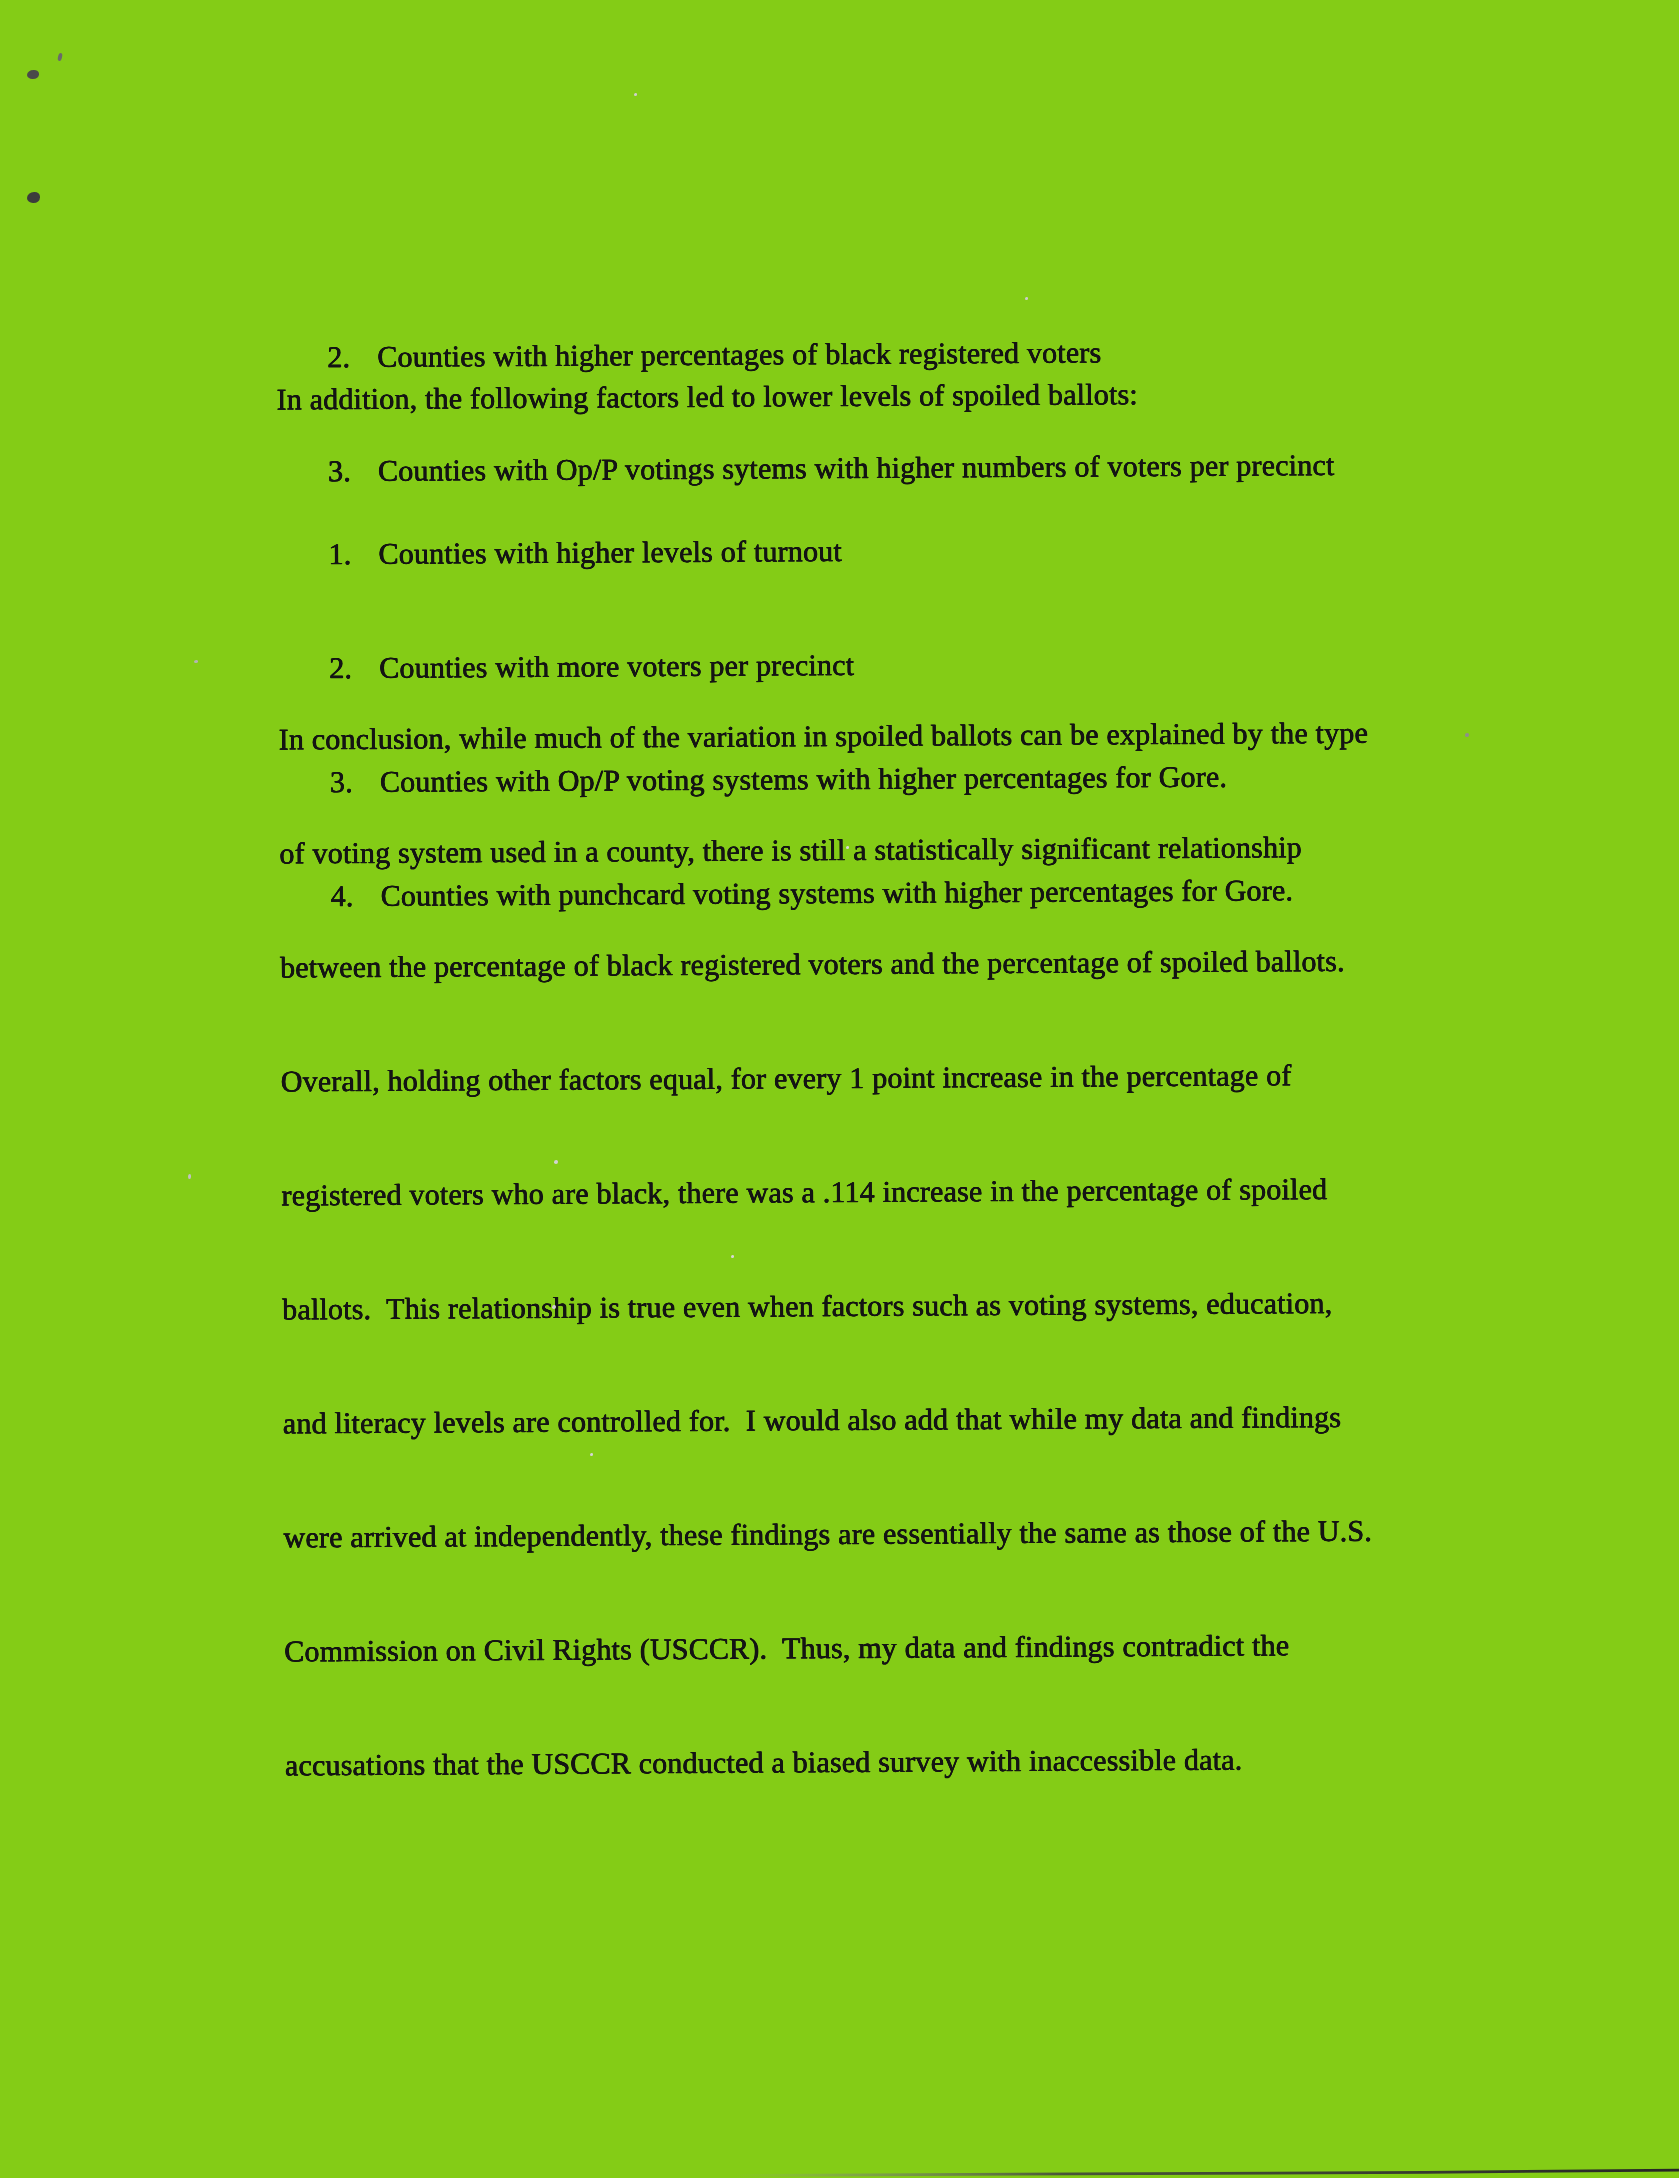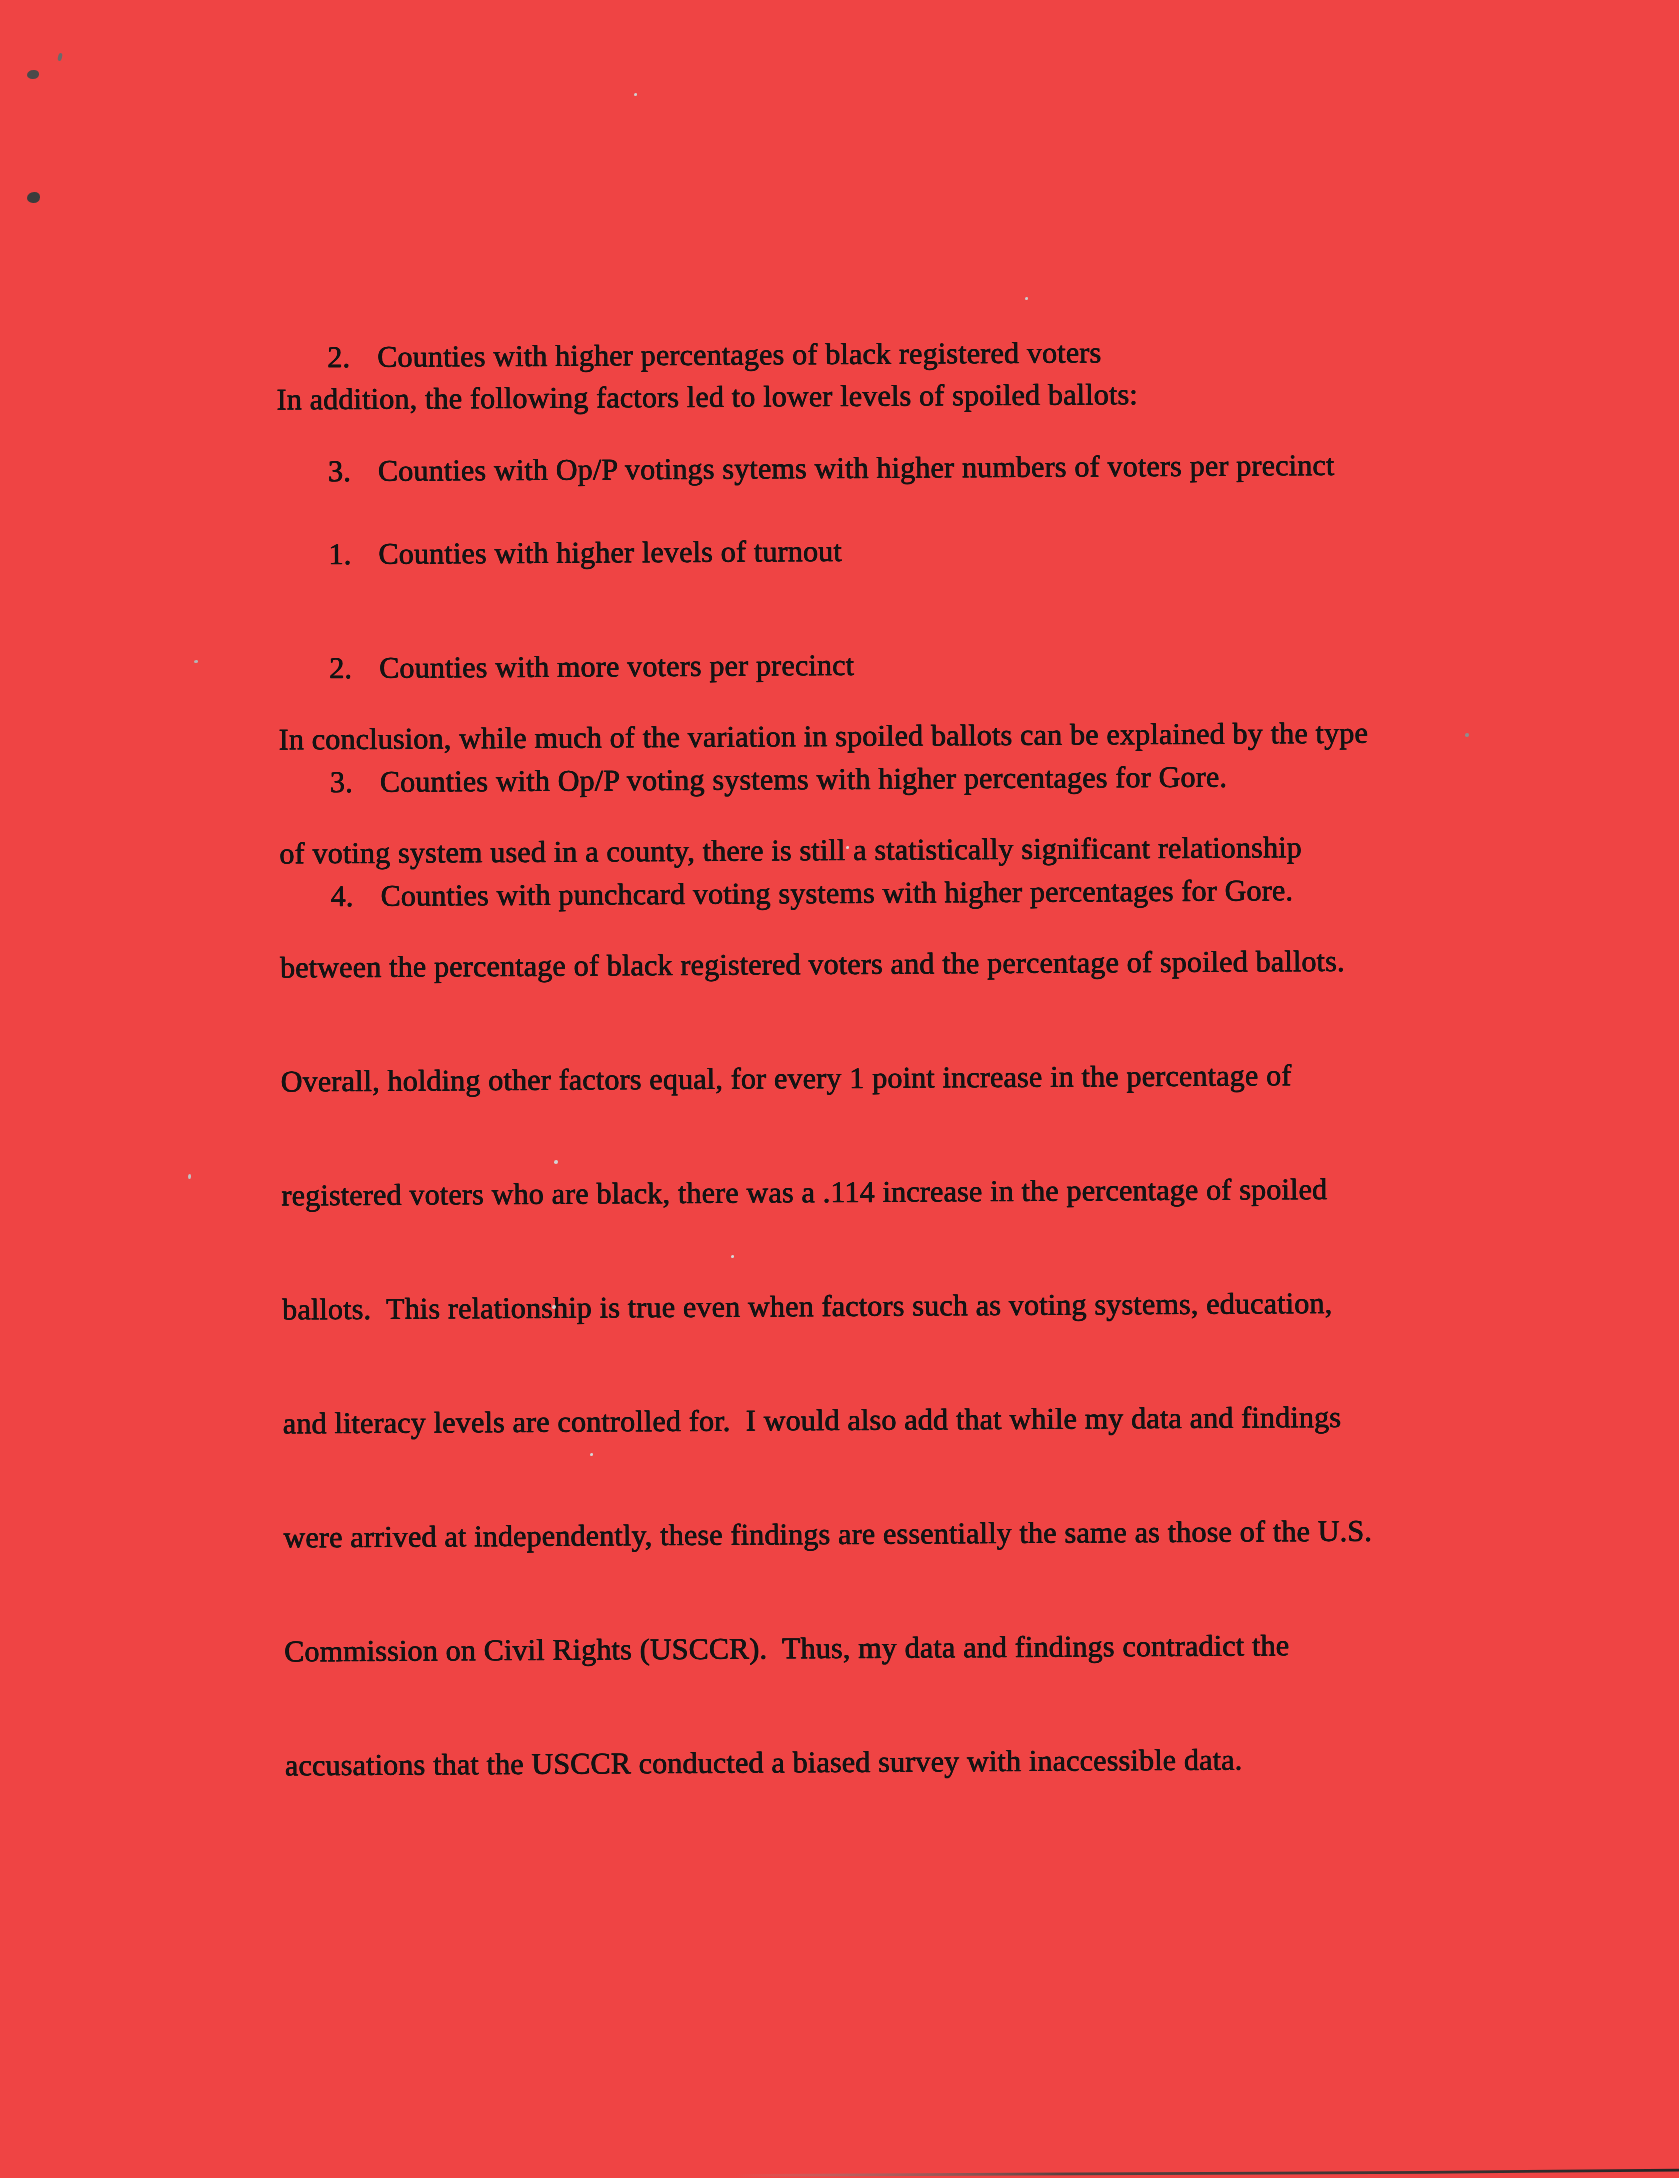--- a/index.html
+++ b/index.html
@@ -4,21 +4,21 @@
 <style>
   html, body {
     margin: 0;
     padding: 0;
     background: #ffffff;
   }
   .page {
     position: relative;
     width: 1679px;
     height: 2178px;
-    background: #ef4444;
+    background: #84cc16;
     overflow: hidden;
     font-family: "Liberation Serif", "DejaVu Serif", serif;
     color: #141414;
   }
   
   .scan-content {
     position: absolute;
     left: 0; top: 0;
     width: 1679px; height: 1188px;
     transform: rotate(-0.35deg);

